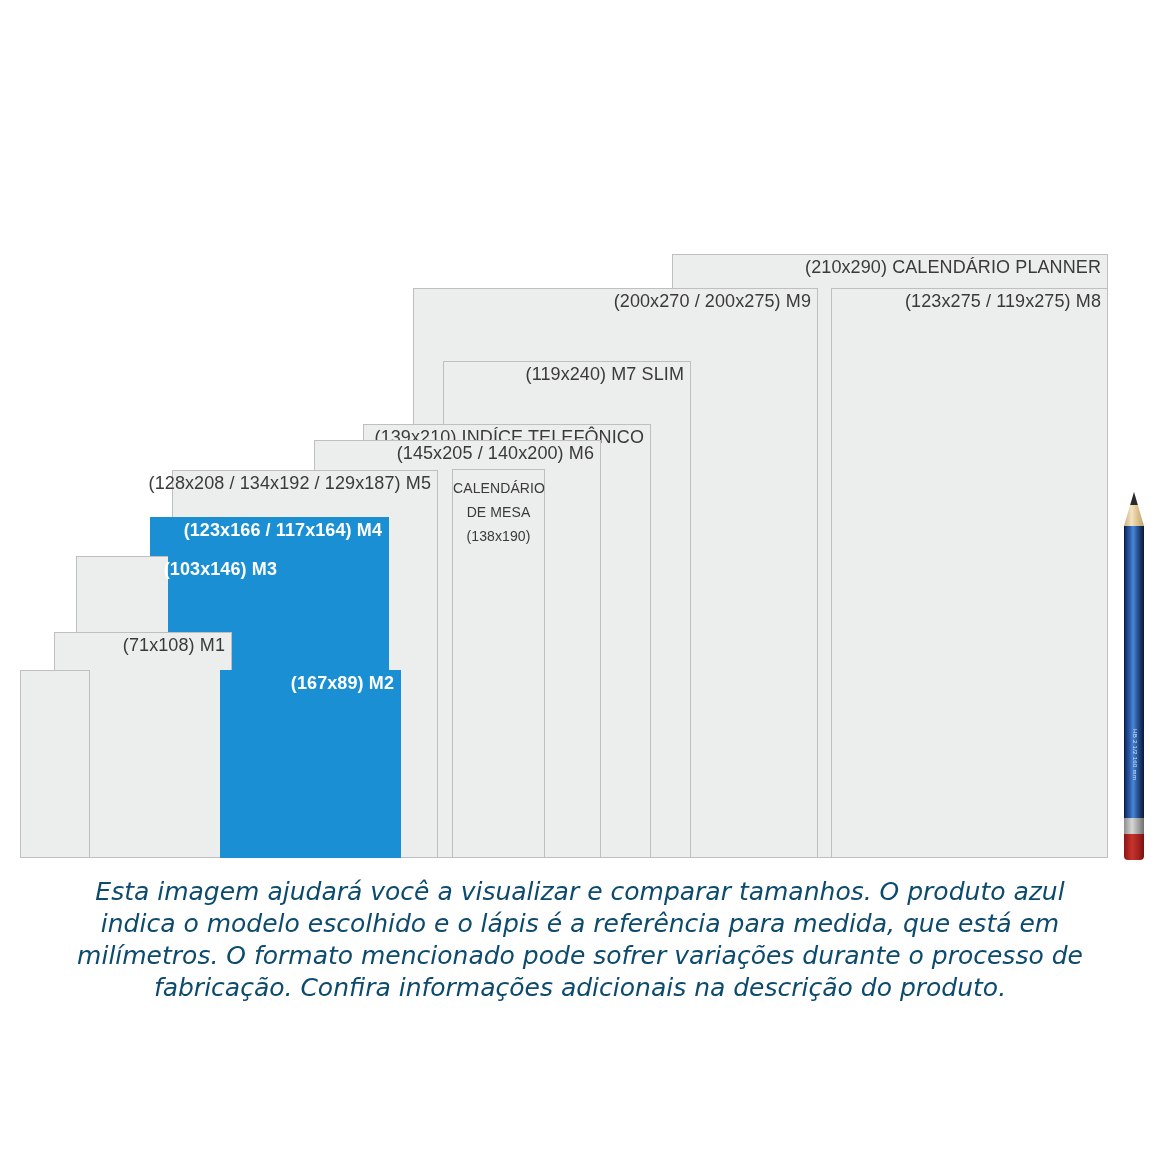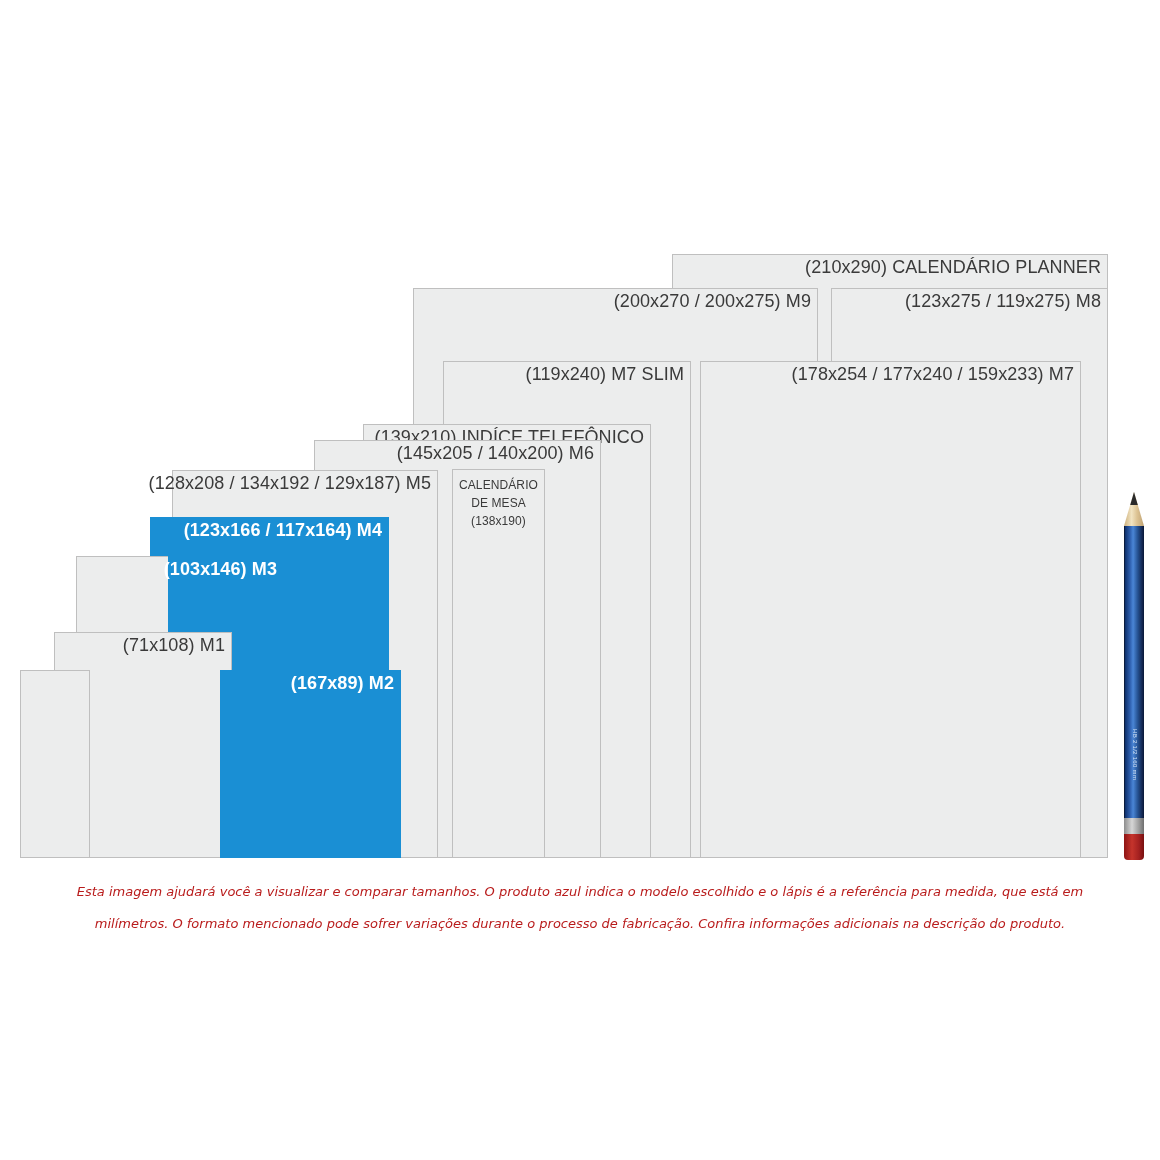--- a/index.html
+++ b/index.html
@@ -49,22 +49,22 @@
     top: 5px;
     text-align: right;
   }
   .lbl.center {
     left: 0;
     right: 0;
     top: 6px;
     text-align: center;
   }
   .lbl.big {
-    font-size: 12px;
-    line-height: 18px;
+    font-size: 14px;
+    line-height: 24px;
   }
 
   
   #pencil {
     position: absolute;
     left: 1124px;
     top: 492px;
     width: 20px;
     height: 368px;
   }
@@ -110,45 +110,42 @@
 
   
   #caption {
     position: absolute;
     left: 70px;
     top: 876px;
     width: 1020px;
     text-align: center;
     font-family: "DejaVu Sans", sans-serif;
     font-style: italic;
-    font-size: 13px;
+    font-size: 25px;
     line-height: 32px;
-    color: #b91c1c;
+    color: #0c4a6e;
   }
 </style>
 </head>
 <body>
 
 <div id="stage">
 
   <div class="fmt" style="left:672px; top:254px; width:436px; height:604px; z-index:1;">
     <span class="lbl topright">(210x290) CALENDÁRIO PLANNER</span>
   </div>
 
   <div class="fmt" style="left:831px; top:288px; width:277px; height:570px; z-index:2;">
     <span class="lbl topright">(123x275 / 119x275) M8</span>
   </div>
 
   <div class="fmt" style="left:413px; top:288px; width:405px; height:570px; z-index:3;">
     <span class="lbl topright">(200x270 / 200x275) M9</span>
   </div>
 
-  <div class="fmt" style="left:700px; top:361px; width:381px; height:497px; z-index:4;">
-    <span class="lbl topright">(178x254 / 177x240 / 159x233) M7</span>
-  </div>
 
   <div class="fmt" style="left:443px; top:361px; width:248px; height:497px; z-index:5;">
     <span class="lbl topright">(119x240) M7 SLIM</span>
   </div>
 
   <div class="fmt" style="left:363px; top:424px; width:288px; height:434px; z-index:6;">
     <span class="lbl topright">(139x210) INDÍCE TELEFÔNICO</span>
   </div>
 
   <div class="fmt" style="left:314px; top:440px; width:287px; height:418px; z-index:7;">

